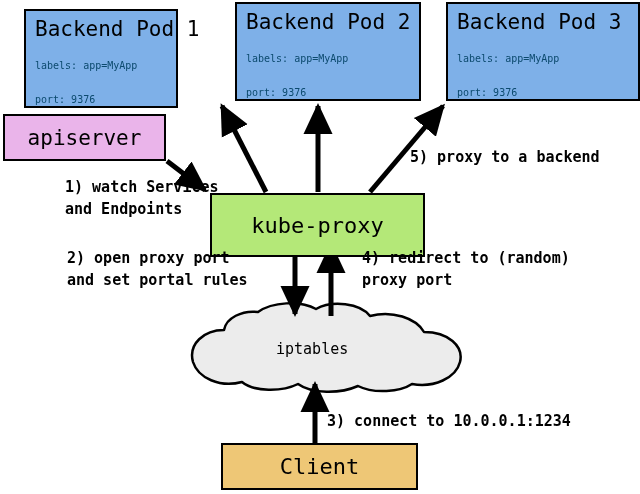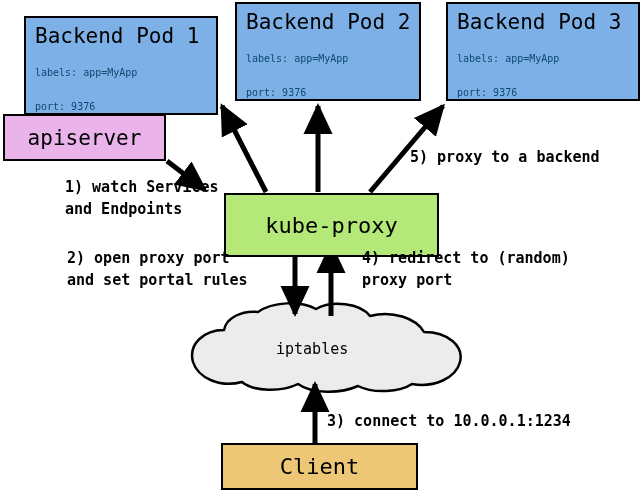--- a/index.html
+++ b/index.html
@@ -138,21 +138,21 @@
 
     <line x1="370" y1="192" x2="443" y2="106" stroke="#000000" stroke-width="5" marker-end="url(#ah)"></line>
 
     <line x1="295" y1="245" x2="295" y2="314" stroke="#000000" stroke-width="5" marker-end="url(#ah)"></line>
 
     <line x1="331" y1="316" x2="331" y2="245" stroke="#000000" stroke-width="5" marker-end="url(#ah)"></line>
 
     <line x1="315" y1="443" x2="315" y2="384" stroke="#000000" stroke-width="5" marker-end="url(#ah)"></line>
   </svg>
 
-  <div class="node pod" style="left:24px; top:16px; width:194px; height:99px;">
+  <div class="node pod" style="left:24px; top:9px; width:154px; height:99px;">
     <div class="pod-title">Backend Pod 1</div>
     <div class="pod-line">labels: app=MyApp</div>
     <div class="pod-line">port: 9376</div>
   </div>
 
   <div class="node pod" style="left:235px; top:2px; width:186px; height:99px;">
     <div class="pod-title">Backend Pod 2</div>
     <div class="pod-line">labels: app=MyApp</div>
     <div class="pod-line">port: 9376</div>
   </div>
@@ -160,21 +160,21 @@
   <div class="node pod" style="left:446px; top:2px; width:194px; height:99px;">
     <div class="pod-title">Backend Pod 3</div>
     <div class="pod-line">labels: app=MyApp</div>
     <div class="pod-line">port: 9376</div>
   </div>
 
   <div class="node apiserver" style="left:3px; top:114px; width:163px; height:47px;">
     <span class="apiserver-label">apiserver</span>
   </div>
 
-  <div class="node kubeproxy" style="left:224px; top:193px; width:215px; height:64px;">
+  <div class="node kubeproxy" style="left:210px; top:193px; width:215px; height:64px;">
     <span class="kubeproxy-label">kube-proxy</span>
   </div>
 
   <div class="cloud-label" style="left:276px; top:340px;">iptables</div>
 
   <div class="node client" style="left:221px; top:443px; width:197px; height:47px;">
     <span class="client-label">Client</span>
   </div>
 
   <div class="ann" style="left:17px; top:176px;margin-left:48px;">

